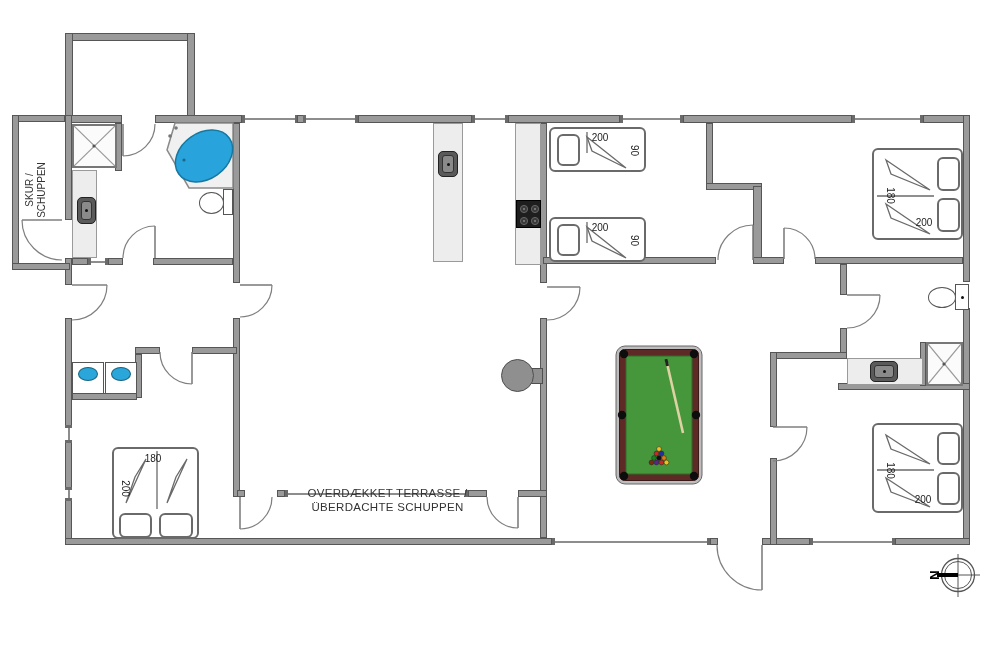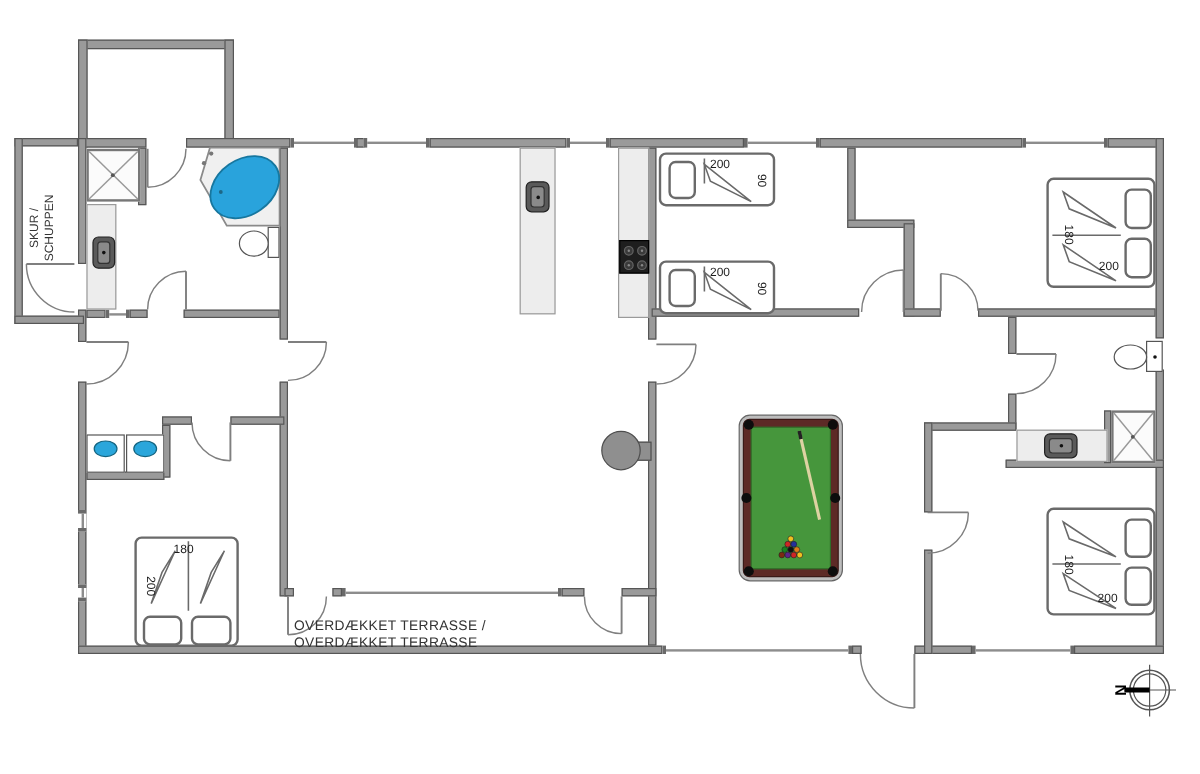--- a/index.html
+++ b/index.html
@@ -302,23 +302,23 @@
     <div class="pillow" style="left:45px;top:64px;width:34px;height:25px;"></div>
     <svg class="bsvg" width="87" height="92">
       <line x1="43" y1="2" x2="43" y2="60"></line>
       <polygon points="32,10 12,54 21,28"></polygon>
         <polygon points="73,10 53,54 62,28"></polygon>
     </svg>
     <span class="dim" style="left:16px;top:4px;width:46px;">180</span>
     <span class="dim rotcw" style="left:-6px;top:34px;width:34px;">200</span>
   </div>
 
-  <div class="lblroom" style="left:245px;top:515px;width:285px;text-align:left;font-size:11.5px;line-height:14px;letter-spacing:0.3px;">
+  <div class="lblroom" style="left:245px;top:486px;width:285px;text-align:center;font-size:11.5px;line-height:14px;letter-spacing:0.3px;">
     <div>OVERDÆKKET TERRASSE /</div>
-    <div>OVERDÆKKET TERRASSE</div>
+    <div>ÜBERDACHTE SCHUPPEN</div>
   </div>
 
   <svg width="62" height="58" style="left:928px;top:548px;">
     <line x1="9" y1="27" x2="52" y2="27" stroke="#555" stroke-width="1"></line>
     <line x1="30" y1="6" x2="30" y2="49" stroke="#555" stroke-width="1"></line>
     <circle cx="30" cy="27" r="16.5" fill="none" stroke="#555" stroke-width="1.3"></circle>
     <circle cx="30" cy="27" r="13.5" fill="none" stroke="#555" stroke-width="1"></circle>
     <line x1="9" y1="27" x2="30" y2="27" stroke="#000" stroke-width="4"></line>
     <text x="6" y="27" transform="rotate(-90 6 27)" text-anchor="middle" dominant-baseline="central" font-family="Liberation Sans, sans-serif" font-size="13" font-weight="bold" fill="#000">N</text>
   </svg>

